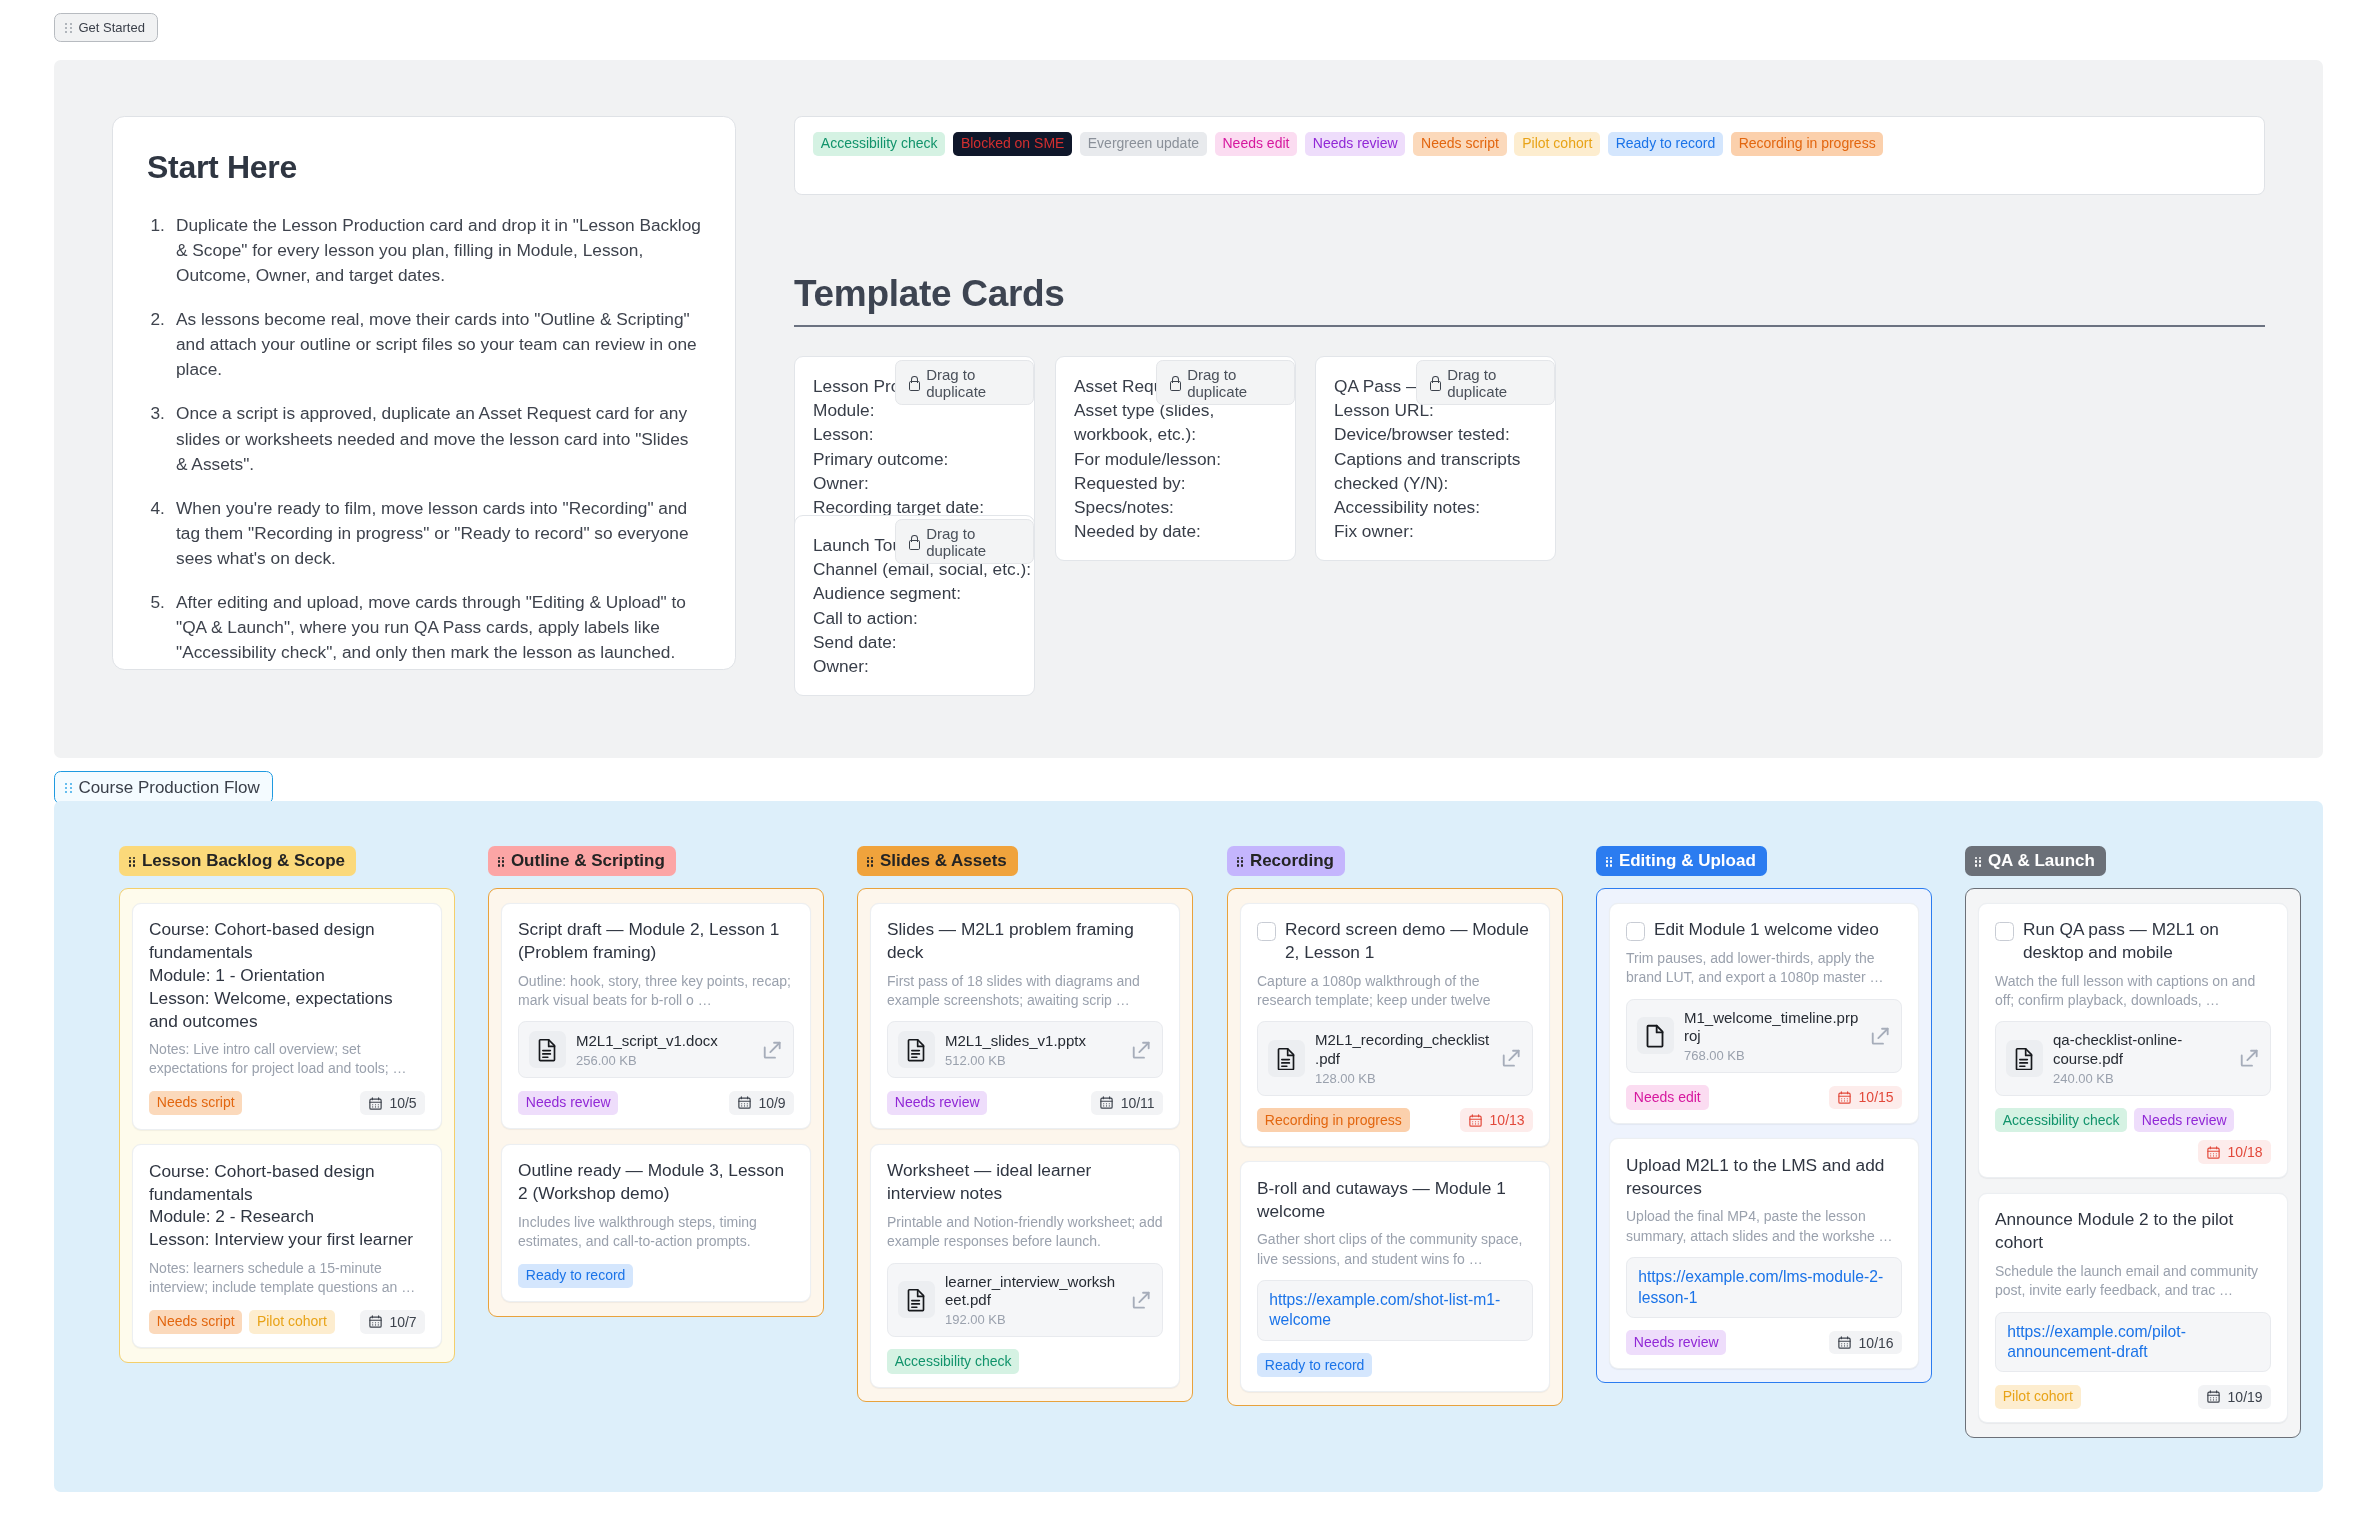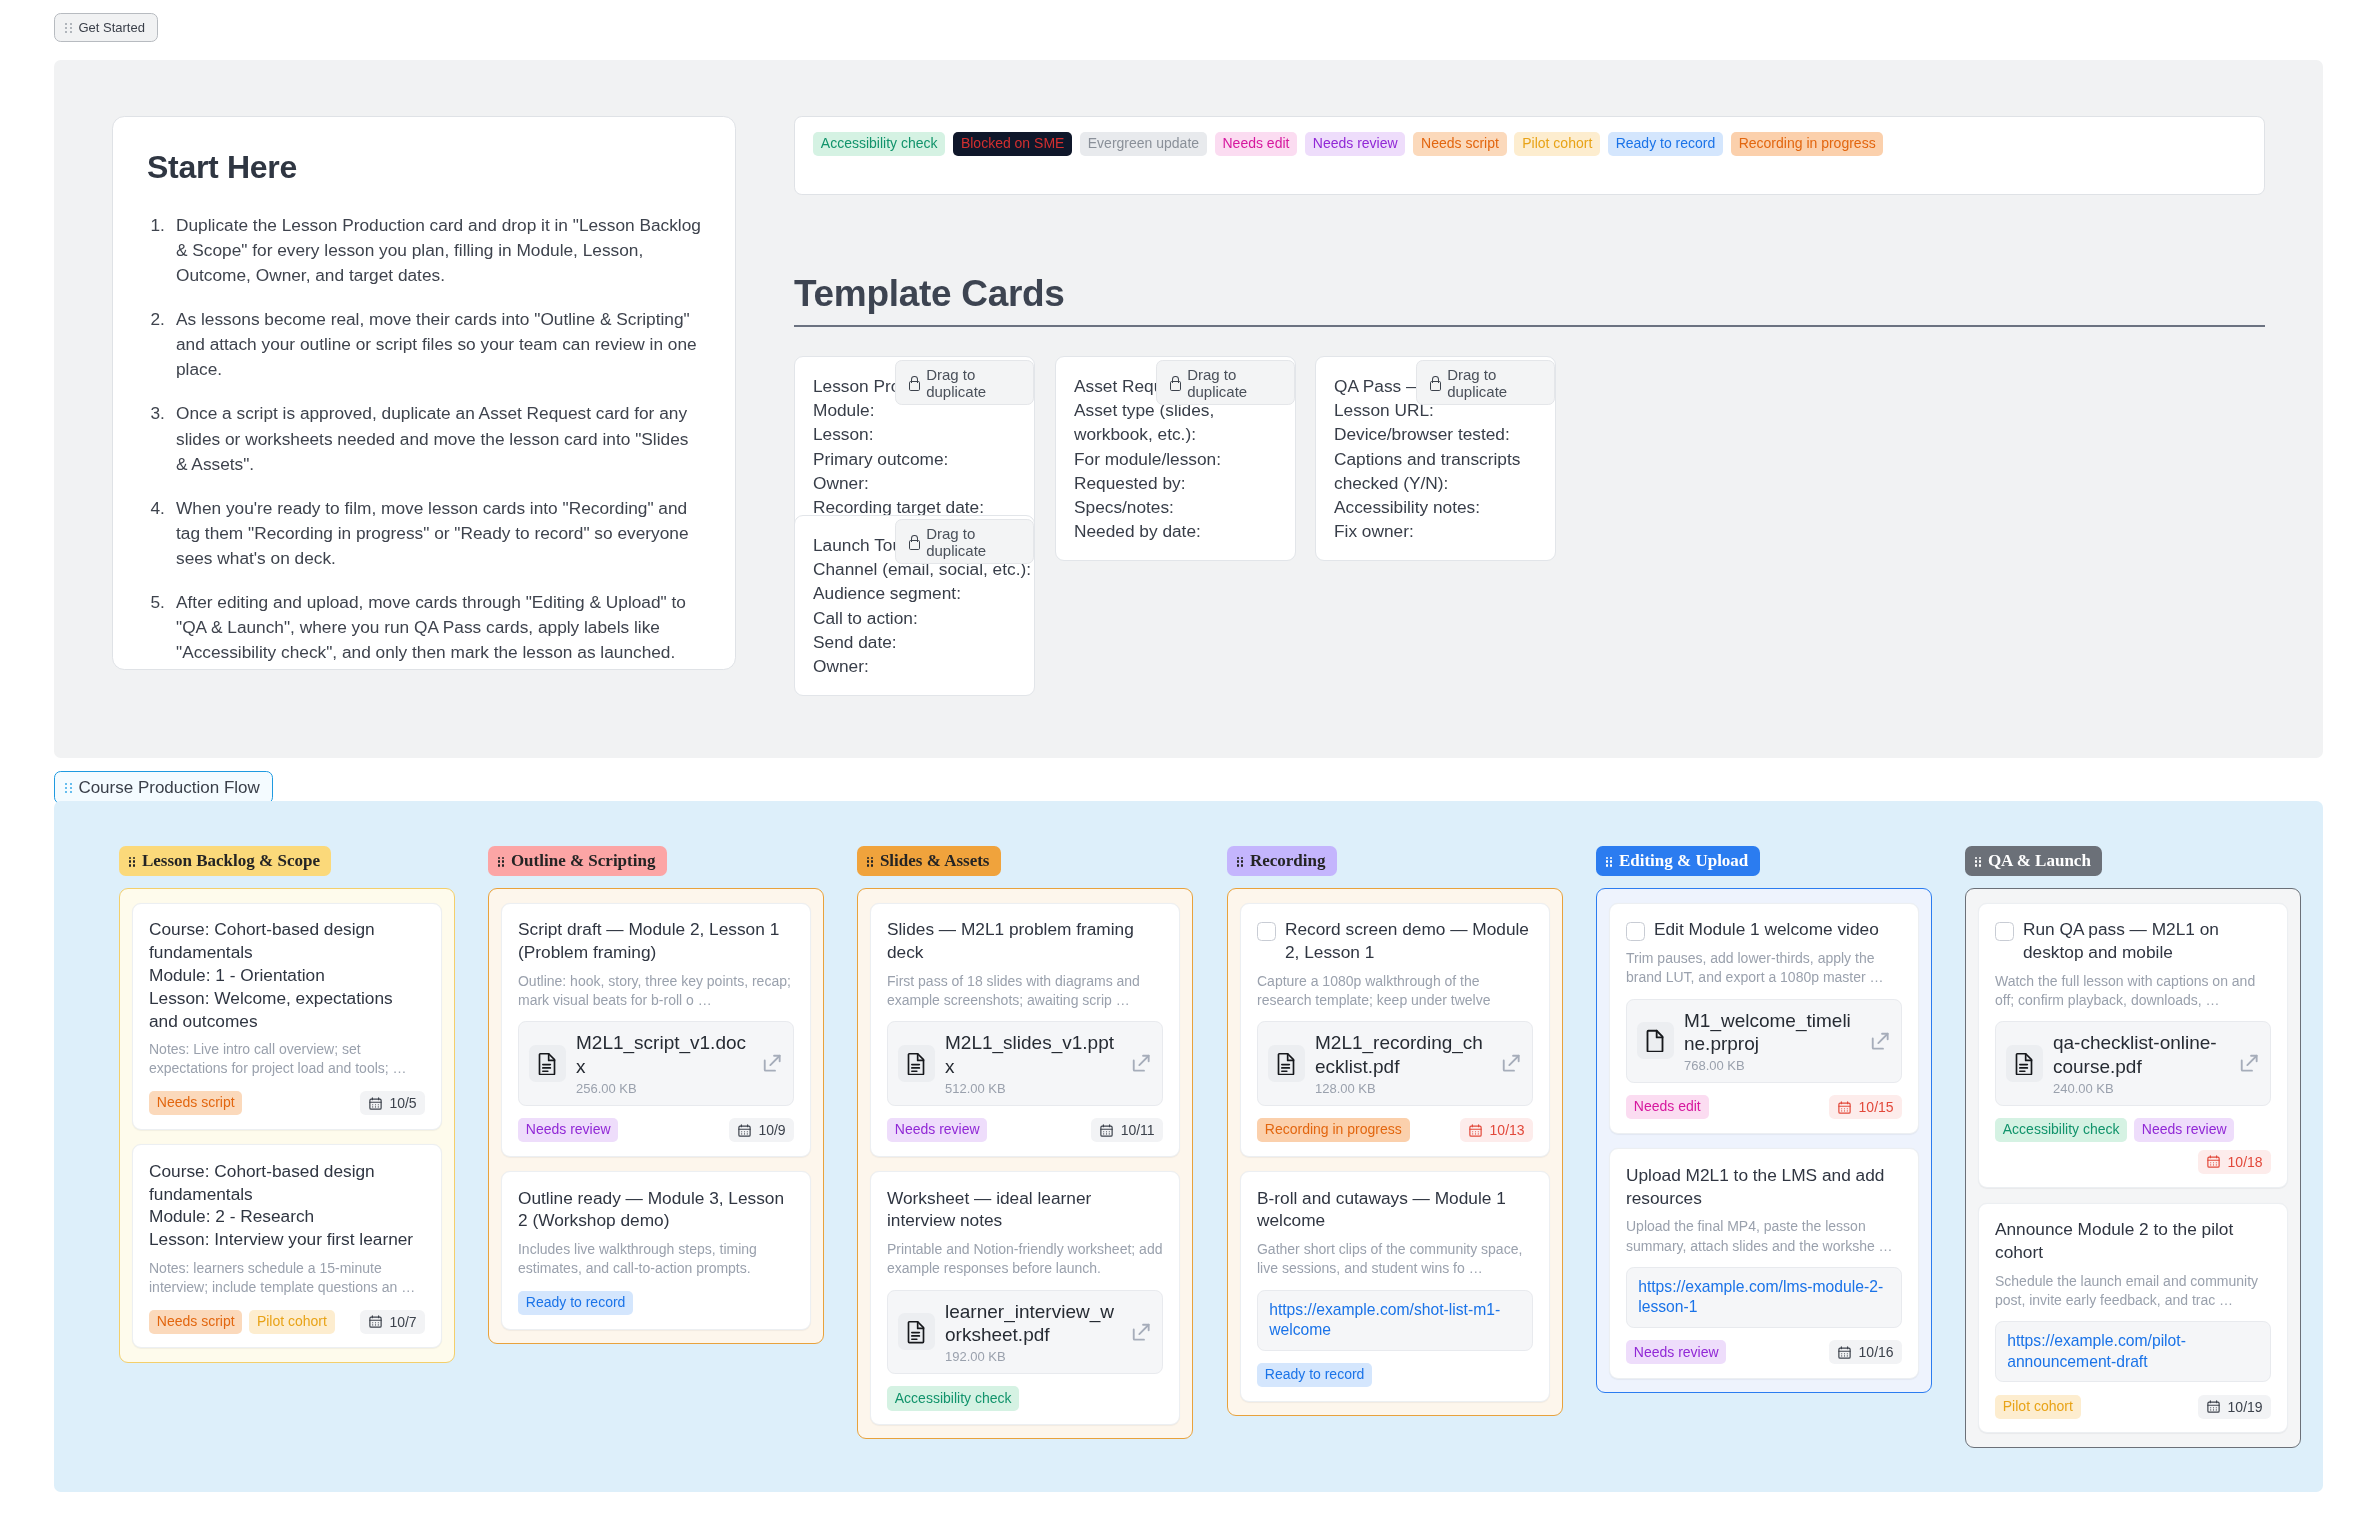--- a/index.html
+++ b/index.html
@@ -147,21 +147,21 @@
   
   .board {
     position: absolute; left: 54px; top: 801px;
     width: 2269px; height: 691px;
     background: #ddeffa; border-radius: 6.7px;
   }
   .column { position: absolute; top: 45px; width: 336px; }
   .col-head {
     display: inline-flex; align-items: center;
     border-radius: 6.7px; padding: 5px 11.2px 5px 9.5px;
-    font-size: 17px; font-weight: 700; color: #242424; font-family: Liberation Serif, serif;
+    font-size: 17px; font-weight: 700; color: #242424;
   }
   .col-body {
     margin-top: 12.3px;
     border: 1.1px solid transparent;
     border-radius: 9px;
     padding: 13.4px 12.3px;
   }
 
   
   .card {
@@ -189,21 +189,21 @@
     background: #f5f6f8; border: 1.1px solid #e8eaee; border-radius: 7.8px;
     padding: 9px 10px;
   }
   .file-ico {
     width: 37px; height: 37px; flex: 0 0 auto;
     background: #eceef1; border-radius: 6.7px;
     display: flex; align-items: center; justify-content: center;
   }
   .file-ico svg { width: 20px; height: 23.5px; }
   .attach-meta { flex: 1 1 auto; min-width: 0; }
-  .attach-name { font-size: 19px; color: #262b33; line-height: 1.22; word-break: break-word; }
+  .attach-name { font-size: 15px; color: #262b33; line-height: 1.22; word-break: break-word; }
   .attach-size { font-size: 13px; color: #9aa1ad; margin-top: 2.8px; }
   .ext-ico { width: 22.4px; height: 22.4px; flex: 0 0 auto; }
   .ext-ico svg { width: 22.4px; height: 22.4px; }
 
   .linkbox {
     margin-top: 11.2px;
     background: #f5f6f8; border: 1.1px solid #e8eaee; border-radius: 7.8px;
     padding: 9px 11.2px;
     font-size: 15.7px; color: #1a73e8; line-height: 1.30; word-break: break-word;
   }

